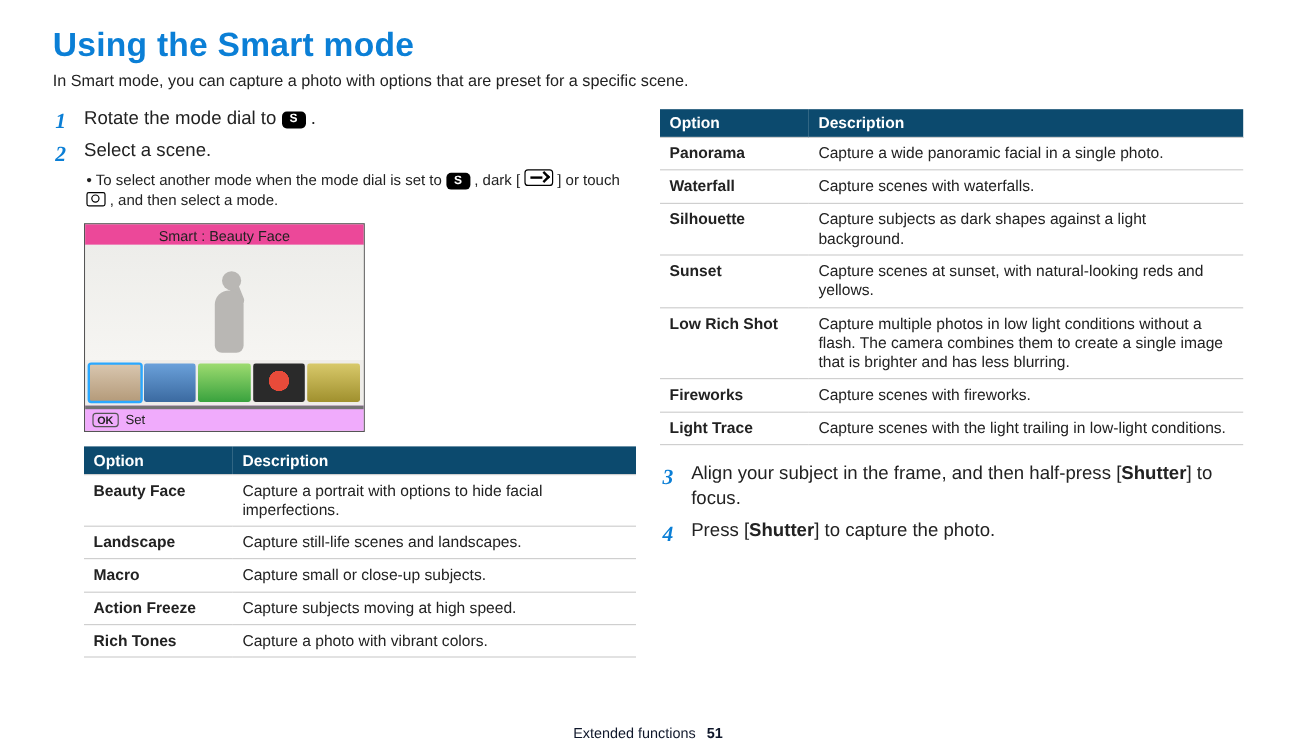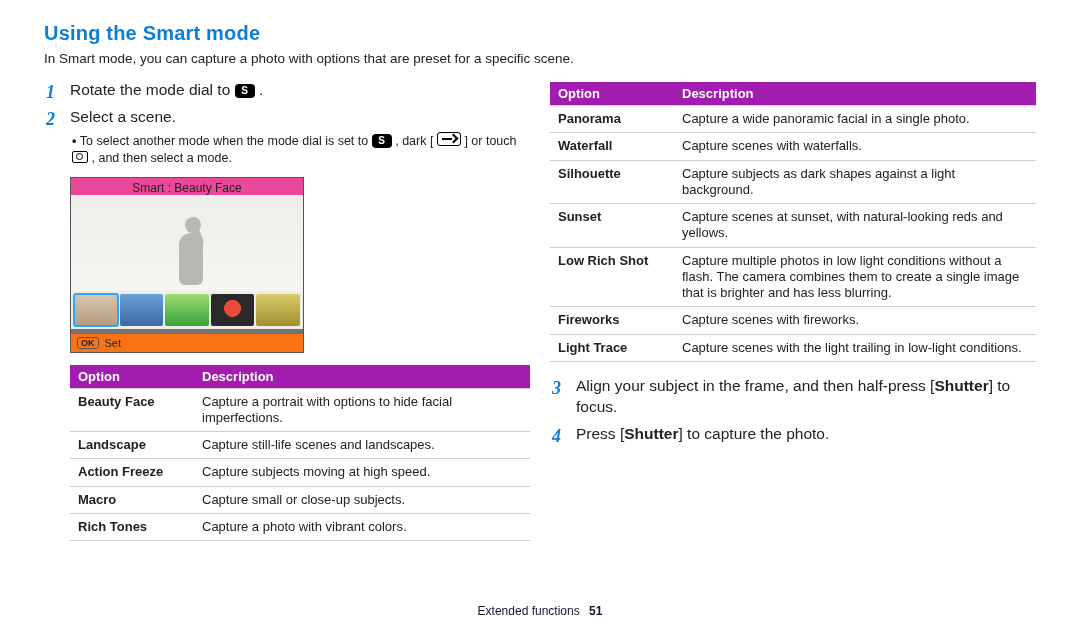--- a/index.html
+++ b/index.html
@@ -16,21 +16,21 @@
     width: 1080px;
     height: 630px;
     box-sizing: border-box;
     padding: 22px 44px 18px 44px;
     position: relative;
   }
   h1 {
     margin: 0 0 6px 0;
     color: #0b7fd6;
     font-weight: 700;
-    font-size: 20px;
+    font-size: 28px;
     letter-spacing: .2px;
   }
   .intro {
     font-size: 13.5px;
     margin-bottom: 14px;
   }
   .cols {
     display: flex;
     gap: 20px;
   }
@@ -145,36 +145,36 @@
     flex:1; height:32px; border-radius:2px;
   }
   .shot .thumb.sel { outline:2px solid #2aa8ff; outline-offset:-1px; }
   .t1{background:linear-gradient(#d9c7b0,#b49a79);}
   .t2{background:linear-gradient(#6aa0da,#3b6aa0);}
   .t3{background:linear-gradient(#9ddb6f,#39a23e);}
   .t4{background:radial-gradient(circle at 50% 45%, #e84b3a 30%, #2a2a2a 31%);}
   .t5{background:linear-gradient(#d8c96a,#a0902e);}
   .shot .footer {
     display:flex; align-items:center; gap:6px;
-    font-size:11px; padding:3px 6px; background:#f97316; border-top:5px solid #737373;
+    font-size:11px; padding:3px 6px; background:#f0abfc; border-top:3px solid #737373;
   }
   .shot .okchip{
     display:inline-block; border:1px solid #555; border-radius:3px; padding:0 3px; font-size:9px; font-weight:700;
   }
 
   
   table.opts {
     border-collapse: collapse;
     width: 100%;
     font-size: 13px;
     margin-top: 2px;
   }
   table.opts.left { margin-left: 26px; width: calc(100% - 26px); }
   table.opts th {
-    background: #a21caf;
+    background: #0c4a6e;
     color: #fff;
     font-weight: 700;
     text-align: left;
     padding: 4px 8px;
     font-size: 13px;
   }
   table.opts th:first-child { width: 108px; }
   table.opts td {
     padding: 5px 8px;
     border-top: 1px solid #cfcfcf;
@@ -257,26 +257,26 @@
         <tbody>
           <tr>
               <td>Beauty Face</td>
               <td>Capture a portrait with options to hide facial imperfections.</td>
             </tr>
           <tr>
               <td>Landscape</td>
               <td>Capture still-life scenes and landscapes.</td>
             </tr>
           <tr>
+              <td>Macro</td>
+              <td>Capture small or close-up subjects.</td>
+            </tr>
+          <tr>
               <td>Action Freeze</td>
               <td>Capture subjects moving at high speed.</td>
-            </tr>
-          <tr>
-              <td>Macro</td>
-              <td>Capture small or close-up subjects.</td>
             </tr>
           <tr>
               <td>Rich Tones</td>
               <td>Capture a photo with vibrant colors.</td>
             </tr>
         </tbody>
       </table>
     </div>
 
     <div class="col">

